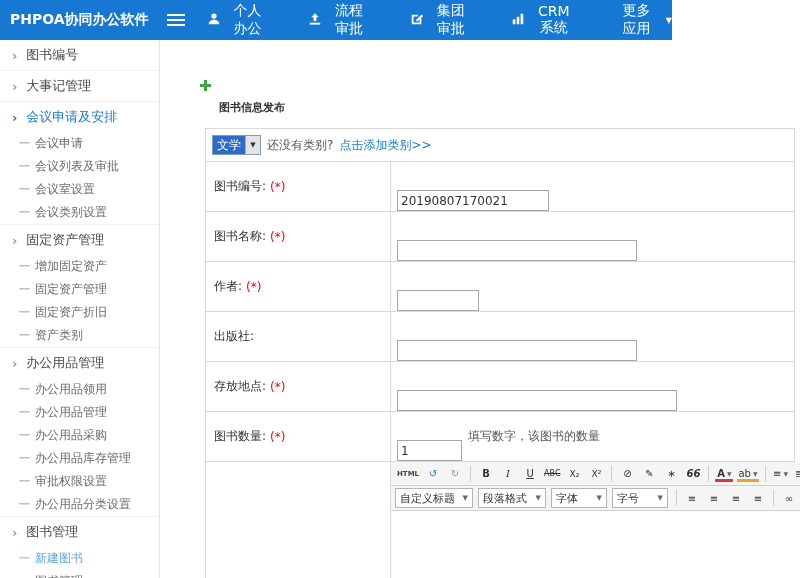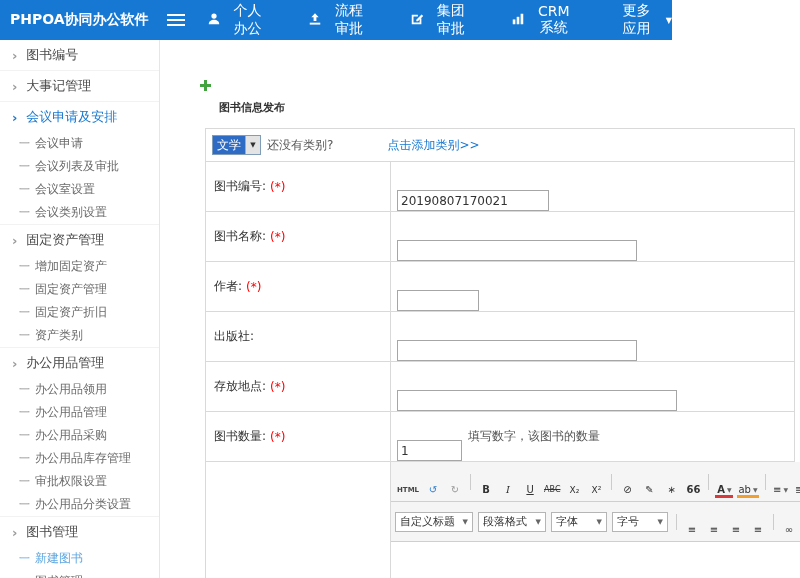--- a/index.html
+++ b/index.html
@@ -42,37 +42,37 @@
   .fcell-field{flex:1;display:flex;align-items:center;padding-left:6px;gap:6px;}
   input.txt{height:21px;border:1px solid #a6a6a6;font-size:12px;padding:0 3px;color:#333;background:#fff;margin-top:28px;}
   .w150{width:152px}.w240{width:240px}.w80{width:82px}.w280{width:280px}.w65{width:65px}
   .hint{color:#555;}
   .section-row{background:#ebebeb;height:26px;display:flex;align-items:center;padding-left:8px;border-bottom:1px solid #d9d9d9;color:#333;}
 
   
   .select-box{display:inline-flex;align-items:center;border:1px solid #7f9db9;height:20px;background:#fff;cursor:pointer;}
   .sel-text{background:#2e6bc4;color:#fff;padding:0 4px;font-size:12px;line-height:18px;}
   .sel-arrow{width:15px;height:18px;background:#e4e4e4;border-left:1px solid #aaa;display:flex;align-items:center;justify-content:center;font-size:7px;color:#333;}
-  .add-link{color:#1678d2;cursor:pointer;text-decoration:none;margin-left:48px;}
+  .add-link{color:#1678d2;cursor:pointer;text-decoration:none;}
 
   
   .content-row{min-height:280px;}
   .fcell-editor{flex:1;display:flex;flex-direction:column;padding:0;}
   .toolbar{background:#f5f5f5;border-bottom:1px solid #cfcfcf;display:flex;align-items:center;padding:2px 4px;gap:2px;min-height:24px;flex-wrap:nowrap;}
-  .tbtn{min-width:20px;height:19px;border:1px solid transparent;background:transparent;font-size:10px;display:inline-flex;align-items:center;justify-content:center;color:#333;cursor:pointer;padding:0 1px;margin-top:16px;}
+  .tbtn{min-width:20px;height:19px;border:1px solid transparent;background:transparent;font-size:10px;display:inline-flex;align-items:center;justify-content:center;color:#333;cursor:pointer;padding:0 1px;}
   .tsep{width:1px;height:16px;background:#ccc;margin:0 3px;flex:0 0 1px;}
   .tb-html{font-size:7px;font-weight:bold;color:#444;}
   .tb-undo{color:#2f7fd1;}
   .tb-redo{color:#999;}
   .tb-bold{font-weight:bold;}
   .tb-italic{font-style:italic;font-family:"DejaVu Serif","Liberation Serif",serif;}
   .tb-under{text-decoration:underline;}
   .tb-strike{font-size:8px;text-decoration:line-through;}
   .tb-sub,.tb-sup{font-size:9px;}
-  .tb-quote{font-weight:bold;font-size:10px;}
+  .tb-quote{font-weight:bold;font-style:italic;font-size:10px;}
   .tb-fontcolor{box-shadow:inset 0 -3px 0 #d63a3a;font-weight:bold;}
   .tb-backcolor{box-shadow:inset 0 -3px 0 #f0a030;}
   .has-caret::after{content:"▼";font-size:6px;margin-left:2px;color:#666;}
   .tdrop{height:20px;border:1px solid #b5b5b5;background:#fff;display:inline-flex;align-items:center;justify-content:space-between;font-size:11px;padding:0 4px;color:#333;cursor:pointer;margin-right:3px;}
   .tdrop .caret{font-size:7px;color:#666;margin-left:4px;}
   .dw1{width:78px}.dw2{width:68px}.dw3{width:56px}.dw4{width:56px}
   .editor-body{background:#fff;height:230px;}
 </style>
 </head>
 <body>

